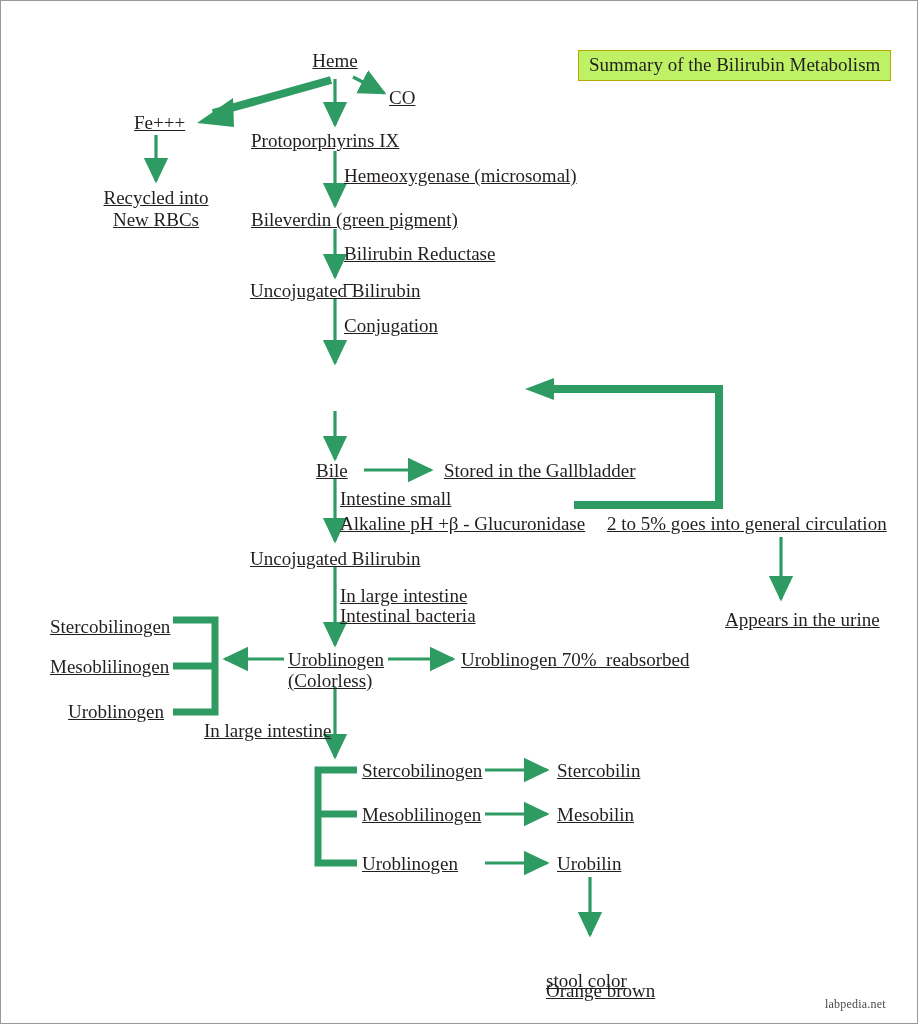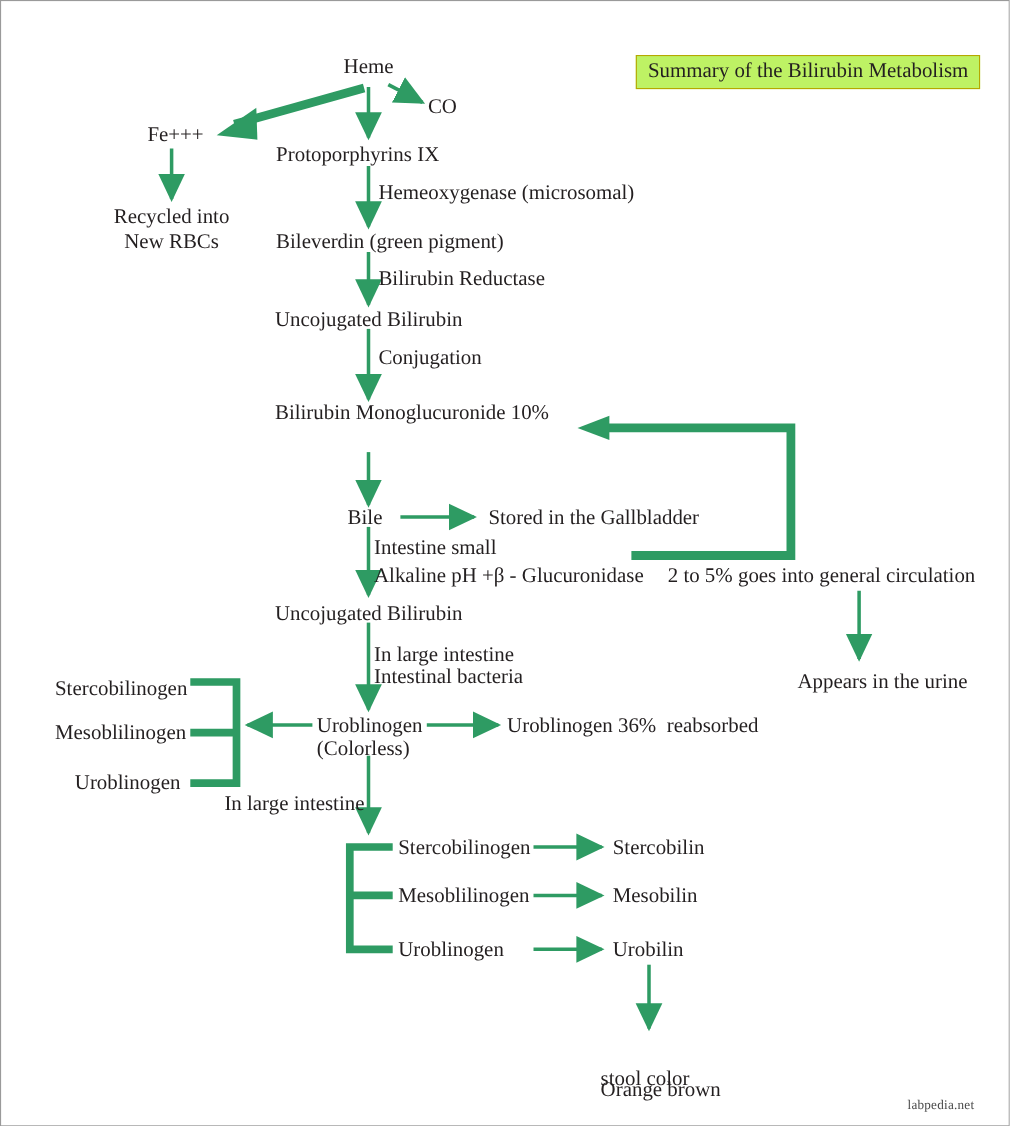--- a/index.html
+++ b/index.html
@@ -19,20 +19,21 @@
     font-family: "Liberation Serif", "DejaVu Serif", serif;
     color: #231f20;
   }
   .lbl {
     position: absolute;
     font-family: "Liberation Serif", "DejaVu Serif", serif;
     font-size: 19px;
     line-height: 23px;
     color: #231f20;
     white-space: pre;
+    text-decoration: underline;
   }
   .lbl.ctr { text-align: center; }
   .title-box {
     position: absolute;
     background: #bef264;
     border: 1px solid #b5a800;
     box-sizing: border-box;
     padding: 3px 10px 4px 10px;
     font-size: 19px;
     line-height: 22px;
@@ -143,21 +144,20 @@
   <div class="lbl" style="left:343px; top:163px;">Hemeoxygenase (microsomal)</div>
 
   <div class="lbl" style="left:343px; top:241px;">
   </div>
   <div class="lbl" style="left:343px; top:241px;">Bilirubin Reductase</div>
 
   <div class="lbl" style="left:249px; top:278px;">Uncojugated Bilirubin</div>
 
   <div class="lbl" style="left:343px; top:313px;">Conjugation</div>
 
-  <div class="lbl" style="left:249px; top:363px;">Bilirubin Monoglucuronide 10%</div>
 
   <div class="lbl" style="left:315px; top:458px;">Bile</div>
 
   <div class="lbl" style="left:443px; top:458px;">Stored in the Gallbladder</div>
 
   <div class="lbl" style="left:339px; top:486px;">Intestine small</div>
 
   <div class="lbl" style="left:339px; top:511px;">Alkaline pH +β - Glucuronidase</div>
 
   <div class="lbl" style="left:606px; top:511px;">2 to 5% goes into general circulation</div>
@@ -169,21 +169,21 @@
 
   <div class="lbl" style="left:724px; top:607px;">Appears in the urine</div>
 
   <div class="lbl" style="left:49px; top:614px;">Stercobilinogen</div>
   <div class="lbl" style="left:49px; top:654px;">Mesoblilinogen</div>
   <div class="lbl" style="left:67px; top:699px;">Uroblinogen</div>
 
   <div class="lbl" style="left:287px; top:647px;">Uroblinogen</div>
   <div class="lbl" style="left:287px; top:668px;">(Colorless)</div>
 
-  <div class="lbl" style="left:460px; top:647px;">Uroblinogen 36%  reabsorbed</div>
+  <div class="lbl" style="left:460px; top:647px;">Uroblinogen 70%  reabsorbed</div>
 
   <div class="lbl" style="left:203px; top:718px;">In large intestine</div>
 
   <div class="lbl" style="left:361px; top:758px;">Stercobilinogen</div>
   <div class="lbl" style="left:556px; top:758px;">Stercobilin</div>
 
   <div class="lbl" style="left:361px; top:802px;">Mesoblilinogen</div>
   <div class="lbl" style="left:556px; top:802px;">Mesobilin</div>
 
   <div class="lbl" style="left:361px; top:851px;">Uroblinogen</div>

